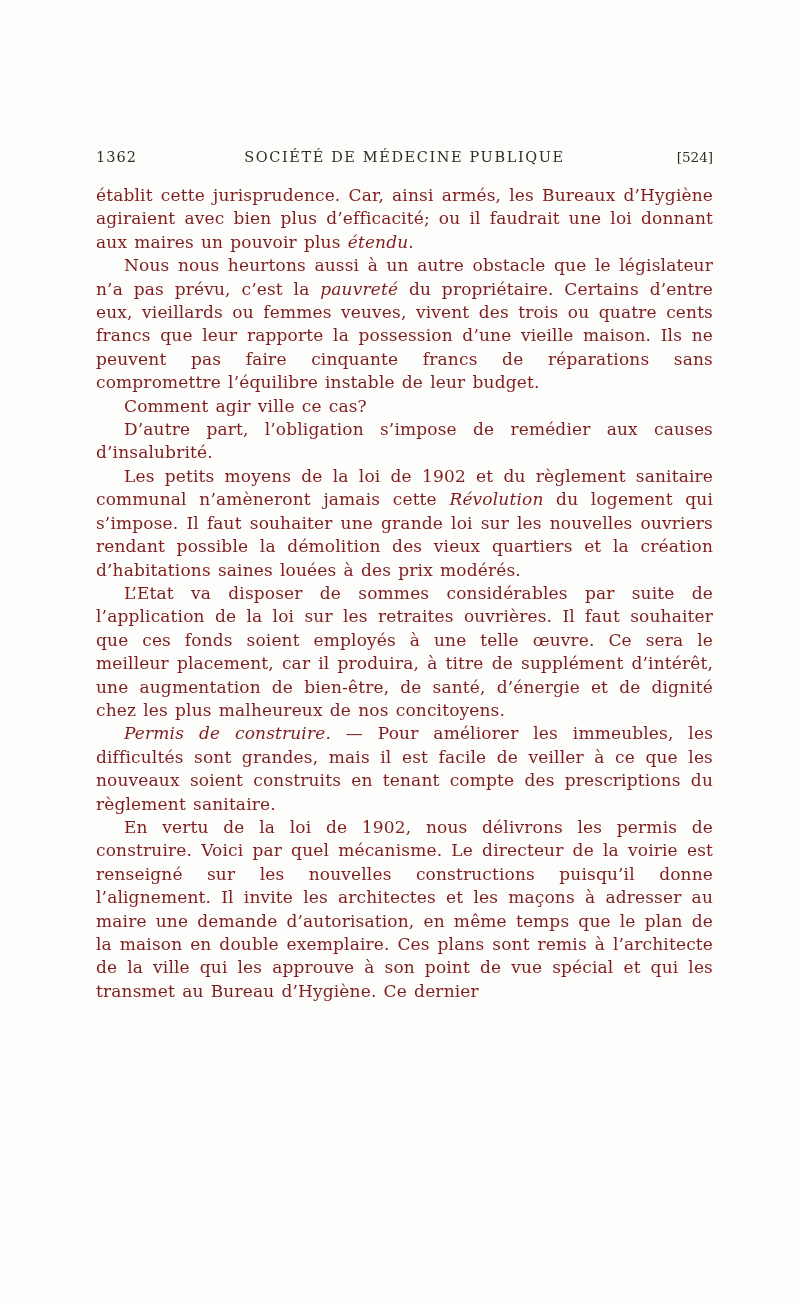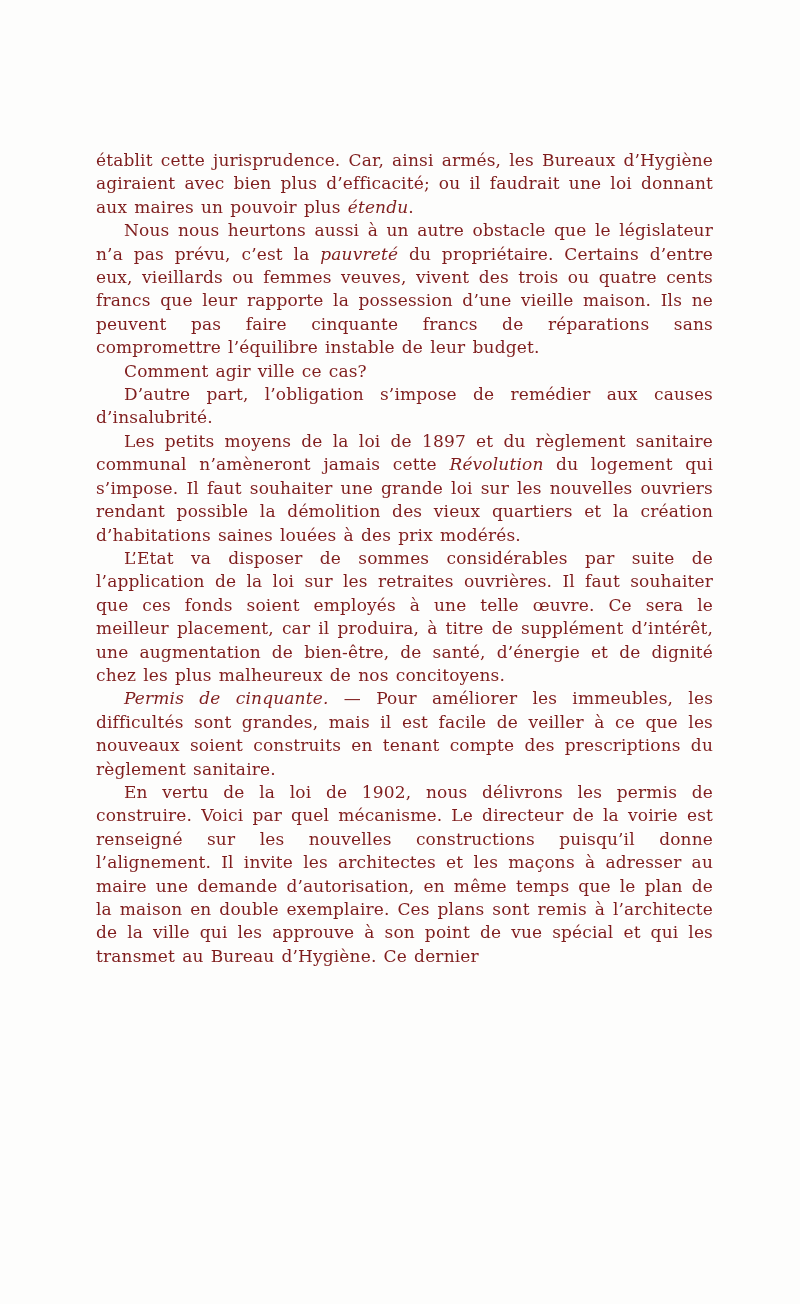--- a/index.html
+++ b/index.html
@@ -53,24 +53,29 @@
   }
   .para { margin: 0; }
   .para.indent { text-indent: 28px; }
   .ital { font-style: italic; }
 </style>
 </head>
 <body>
 
 <div class="scan-page">
   <div class="page-inner">
+    <header class="running-head">
+      <span class="folio">1362</span>
+      <span class="head-title">SOCIÉTÉ DE MÉDECINE PUBLIQUE</span>
+      <span class="col-ref">[524]</span>
+    </header>
     <main class="text-block" id="text-block">
         <p class="para"><span>établit cette jurisprudence. Car, ainsi armés, les Bureaux d’Hygiène agiraient avec bien plus d’efficacité; ou il faudrait une loi donnant aux maires un pouvoir plus </span><span class="ital">étendu</span><span>.</span></p>
         <p class="para indent"><span>Nous nous heurtons aussi à un autre obstacle que le législateur n’a pas prévu, c’est la </span><span class="ital">pauvreté</span><span> du propriétaire. Certains d’entre eux, vieillards ou femmes veuves, vivent des trois ou quatre cents francs que leur rapporte la possession d’une vieille maison. Ils ne peuvent pas faire cinquante francs de réparations sans compromettre l’équilibre instable de leur budget.</span></p>
         <p class="para indent"><span>Comment agir ville ce cas?</span></p>
         <p class="para indent"><span>D’autre part, l’obligation s’impose de remédier aux causes d’insalubrité.</span></p>
-        <p class="para indent"><span>Les petits moyens de la loi de 1897 et du règlement sanitaire communal n’amèneront jamais cette </span><span class="ital">Révolution</span><span> du logement qui s’impose. Il faut souhaiter une grande loi sur les nouvelles ouvriers rendant possible la démolition des vieux quartiers et la création d’habitations saines louées à des prix modérés.</span></p>
+        <p class="para indent"><span>Les petits moyens de la loi de 1902 et du règlement sanitaire communal n’amèneront jamais cette </span><span class="ital">Révolution</span><span> du logement qui s’impose. Il faut souhaiter une grande loi sur les nouvelles ouvriers rendant possible la démolition des vieux quartiers et la création d’habitations saines louées à des prix modérés.</span></p>
         <p class="para indent"><span>L’Etat va disposer de sommes considérables par suite de l’application de la loi sur les retraites ouvrières. Il faut souhaiter que ces fonds soient employés à une telle œuvre. Ce sera le meilleur placement, car il produira, à titre de supplément d’intérêt, une augmentation de bien-être, de santé, d’énergie et de dignité chez les plus malheureux de nos concitoyens.</span></p>
-        <p class="para indent"><span class="ital">Permis de cinquante.</span><span> — Pour améliorer les immeubles, les difficultés sont grandes, mais il est facile de veiller à ce que les nouveaux soient construits en tenant compte des prescriptions du règlement sanitaire.</span></p>
+        <p class="para indent"><span class="ital">Permis de construire.</span><span> — Pour améliorer les immeubles, les difficultés sont grandes, mais il est facile de veiller à ce que les nouveaux soient construits en tenant compte des prescriptions du règlement sanitaire.</span></p>
         <p class="para indent"><span>En vertu de la loi de 1902, nous délivrons les permis de construire. Voici par quel mécanisme. Le directeur de la voirie est renseigné sur les nouvelles constructions puisqu’il donne l’alignement. Il invite les architectes et les maçons à adresser au maire une demande d’autorisation, en même temps que le plan de la maison en double exemplaire. Ces plans sont remis à l’architecte de la ville qui les approuve à son point de vue spécial et qui les transmet au Bureau d’Hygiène. Ce dernier</span></p>
       </main>
   </div>
 </div>
 
 </body></html>

